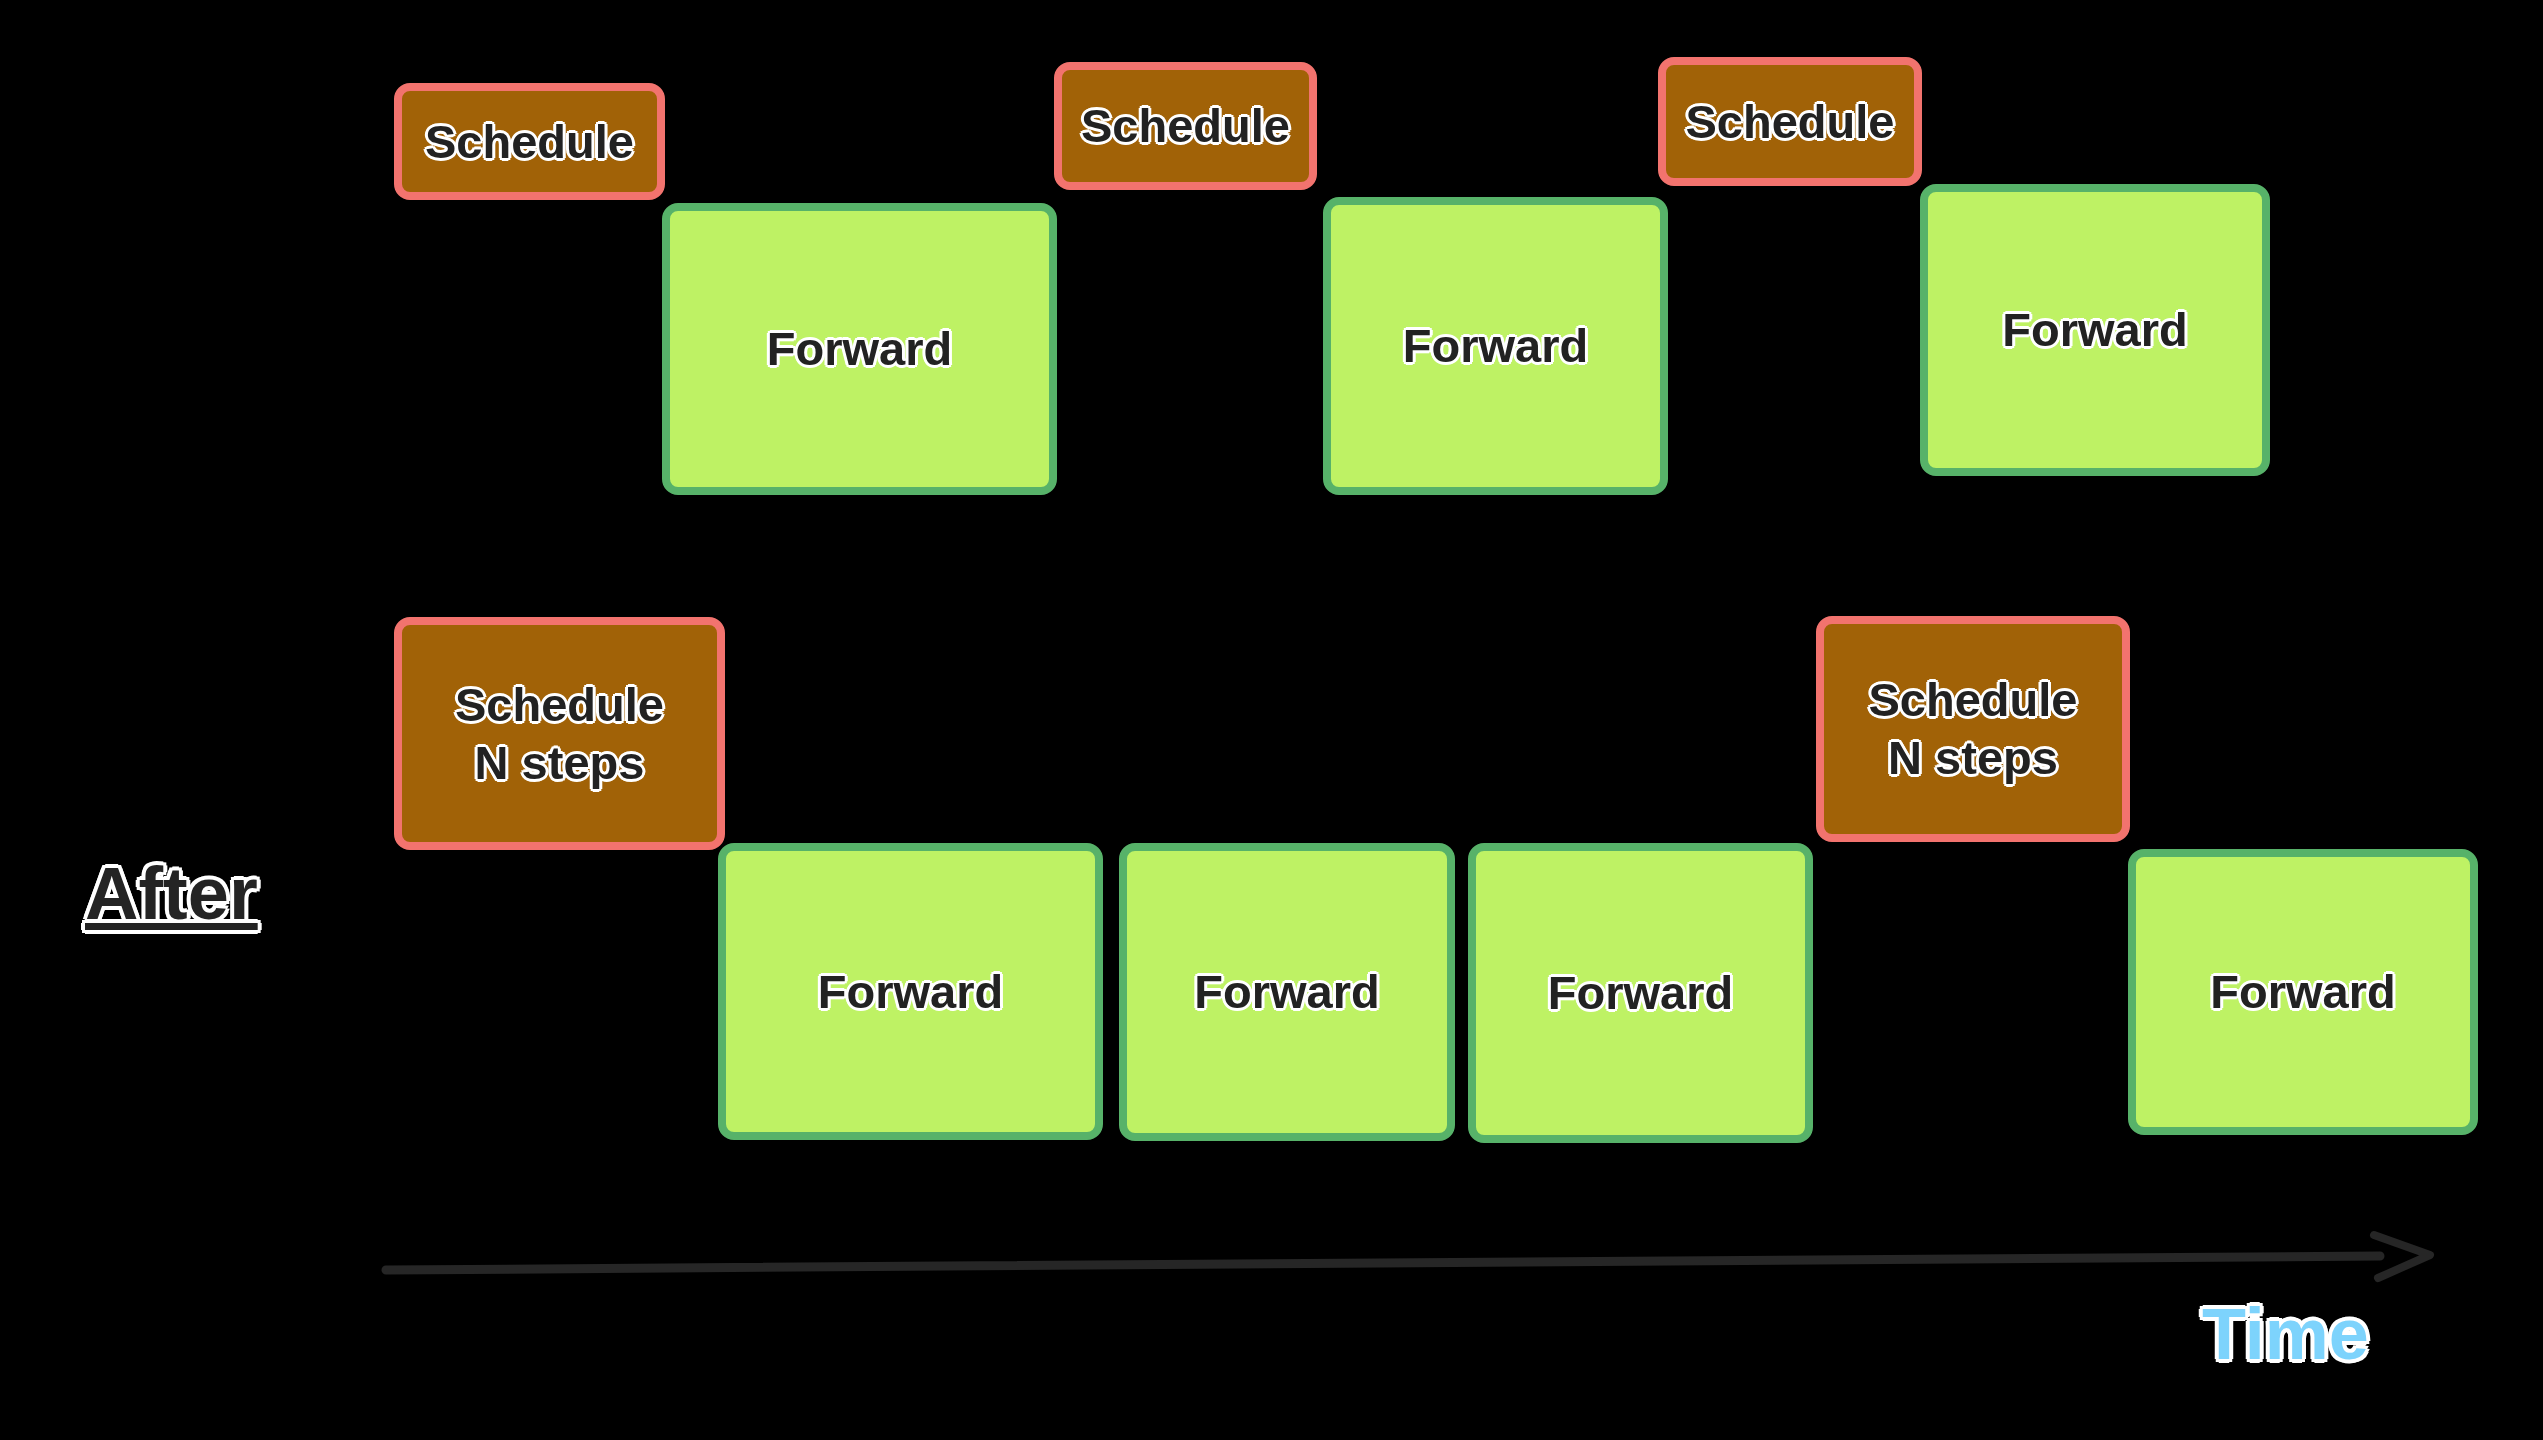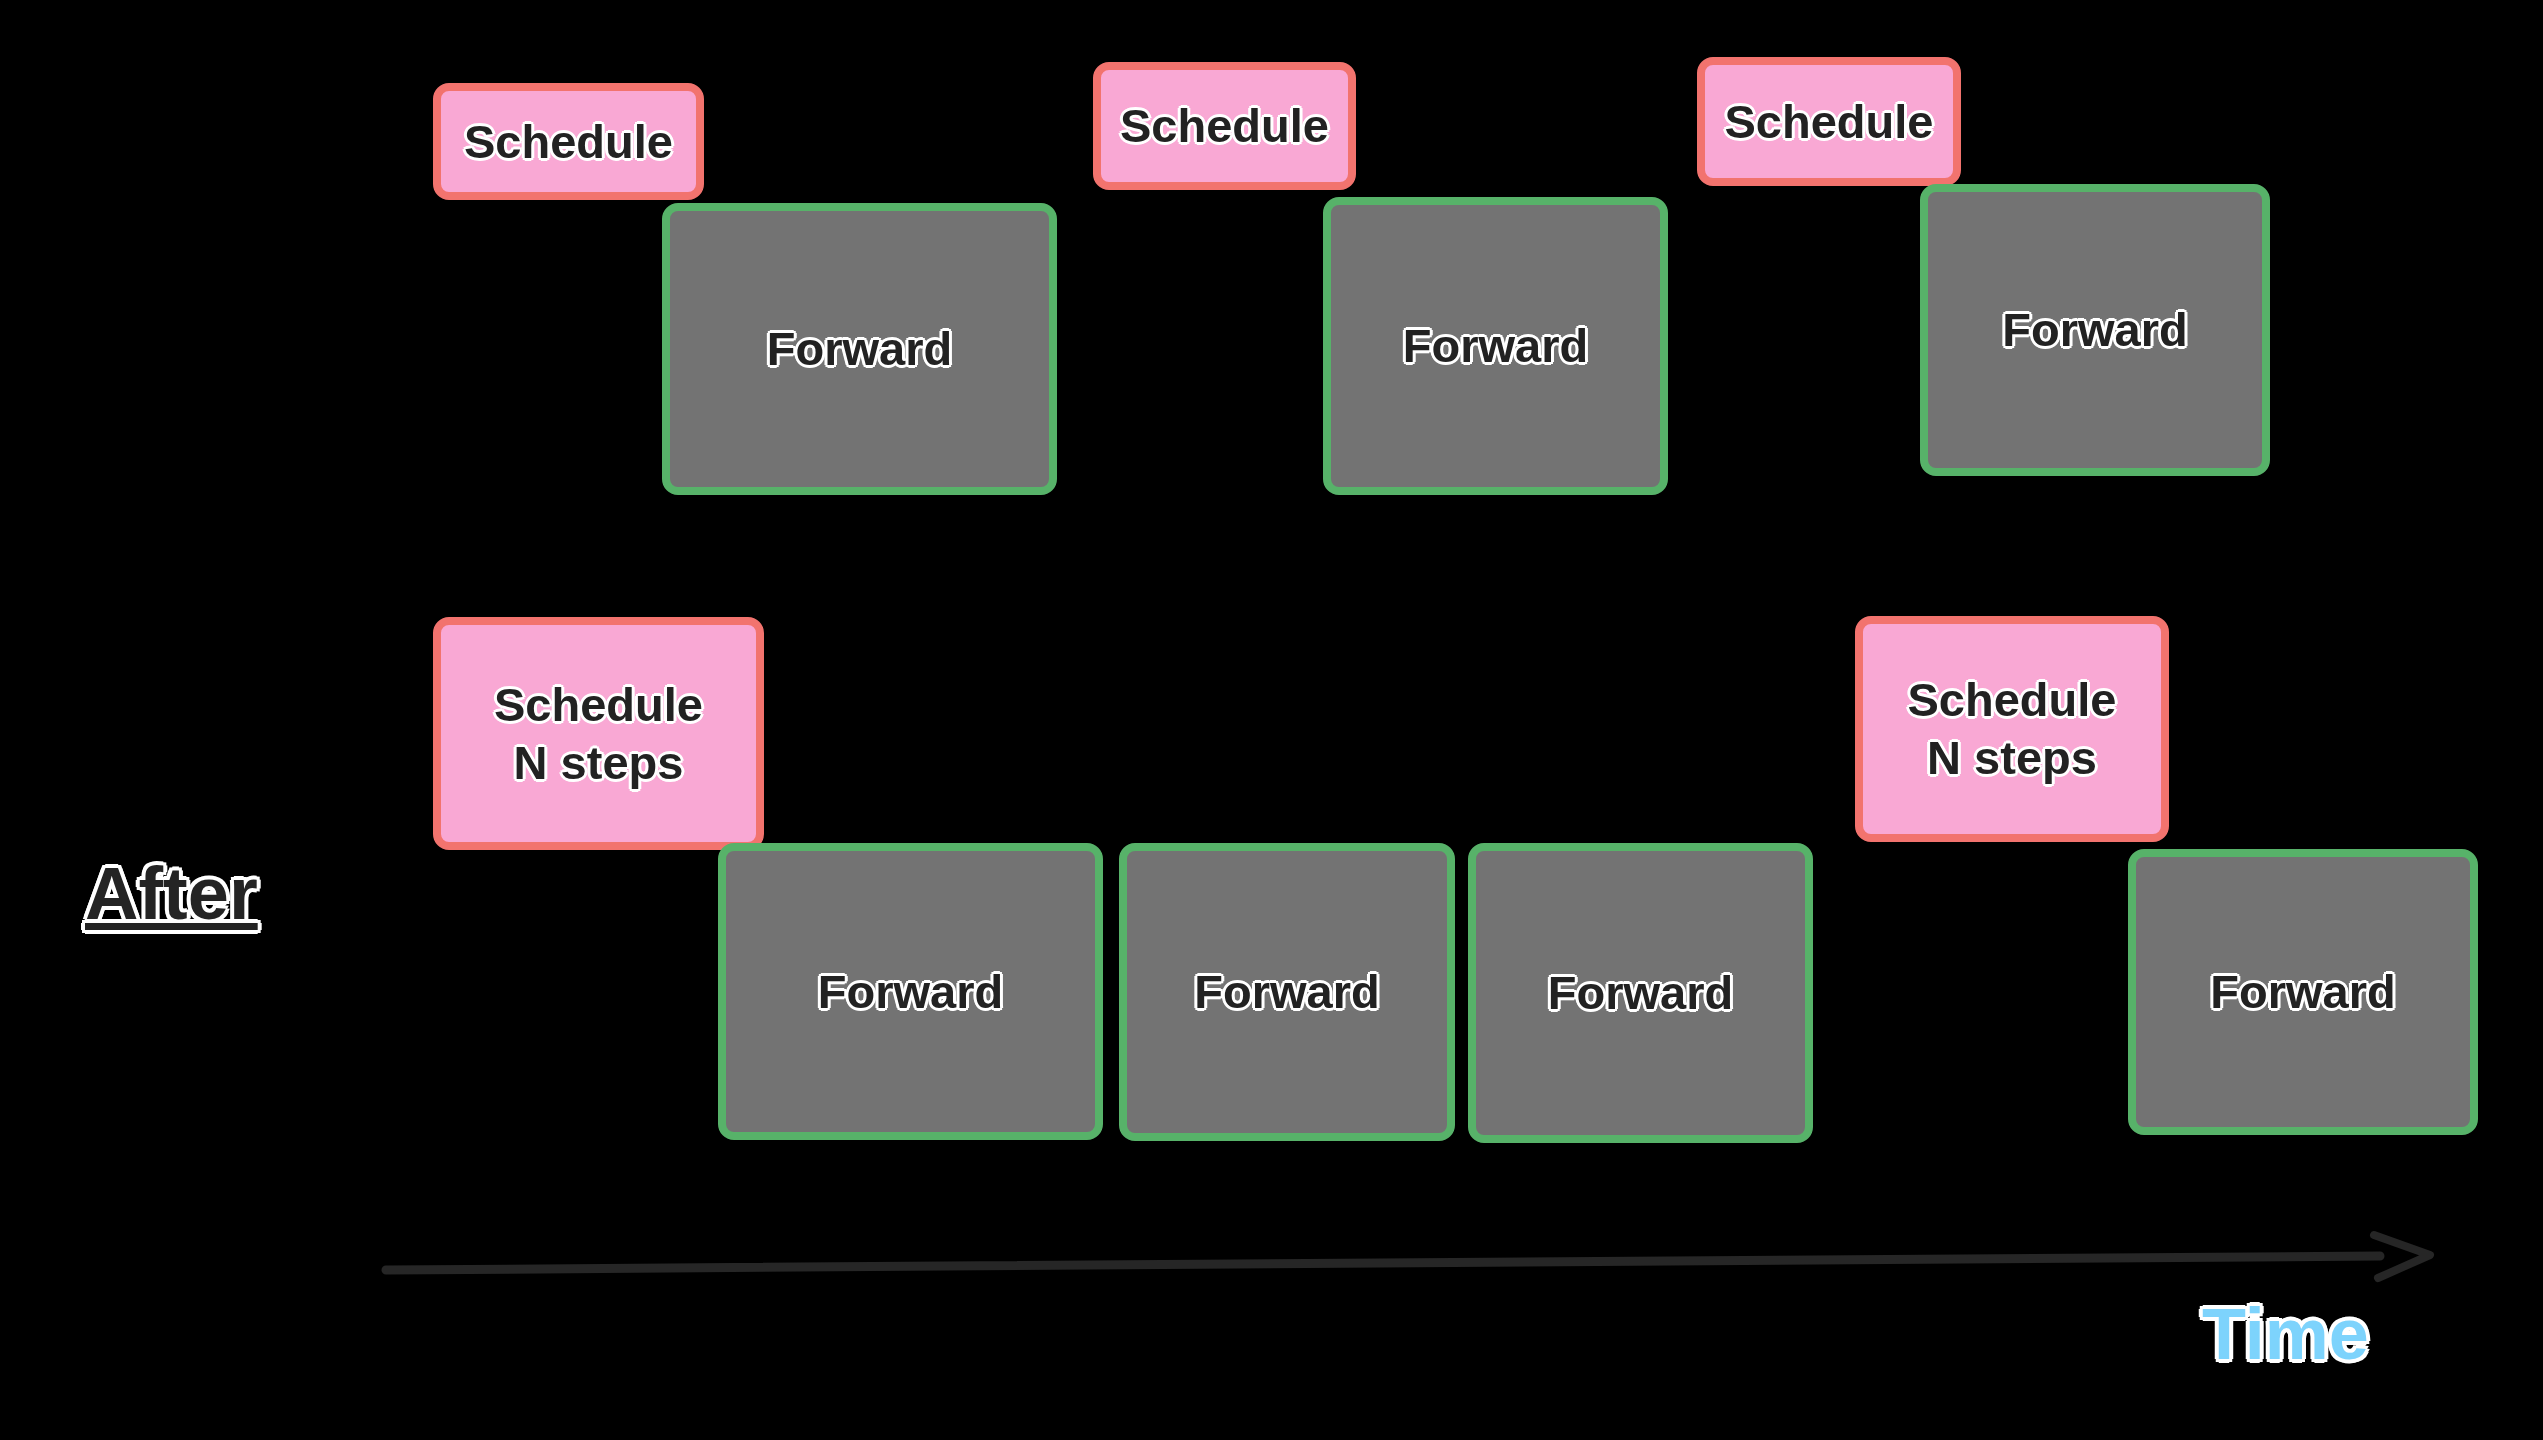--- a/index.html
+++ b/index.html
@@ -19,26 +19,25 @@
     position: absolute;
     box-sizing: border-box;
     border-radius: 16px;
     display: flex;
     flex-direction: column;
     align-items: center;
     justify-content: center;
     text-align: center;
   }
   .box.schedule {
-    background: #f9a8d4;
+    background: #a16207;
     border: 8px solid #f2736e;
-    margin-left: 39px;
   }
   .box.forward {
-    background: #737373;
+    background: #bef264;
     border: 8px solid #57b269;
   }
   .box .line {
     font-size: 47px;
     line-height: 58px;
     font-weight: 700;
     color: #222222;
     white-space: nowrap;
     text-shadow:
       -2px -2px 0 #ffffff, 2px -2px 0 #ffffff,

